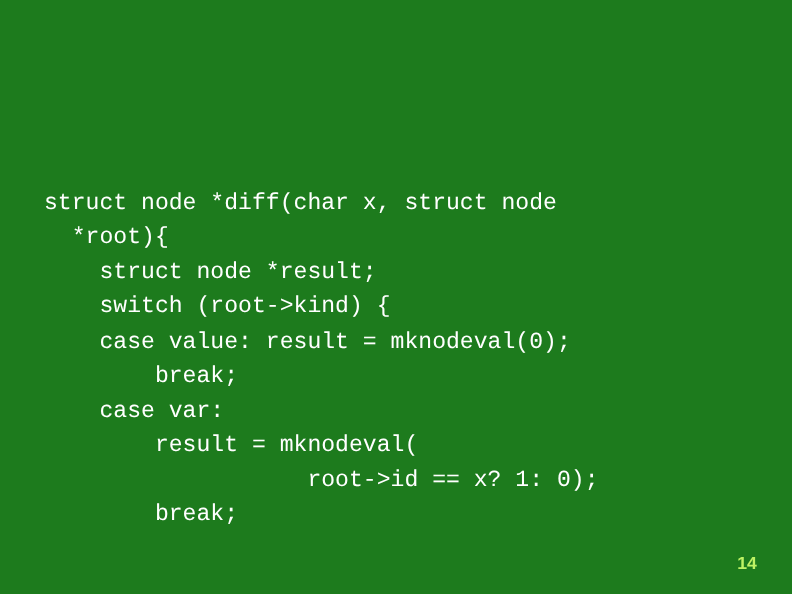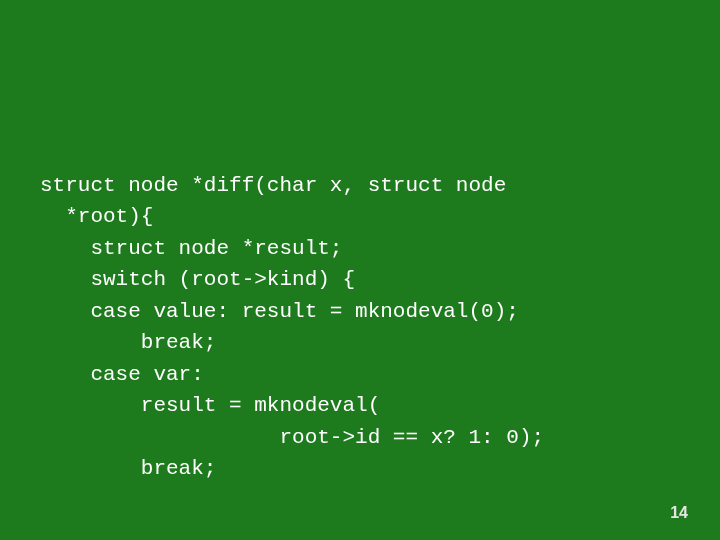--- a/index.html
+++ b/index.html
@@ -22,21 +22,21 @@
       right: 28px;
       color: #ffffff;
       font-size: 21px;
       line-height: 1.5;
       white-space: pre;
     }
     .page-number {
       position: absolute;
       bottom: 18px;
       right: 32px;
-      color: #e5e5e5;
+      color: #bef264;
       font-size: 16px;
       font-weight: bold;
       font-family: Arial, sans-serif;
     }
   </style>
 </head>
 <body>
 
 <div class="code-block">
 <span>struct node *diff(char x, struct node</span>

